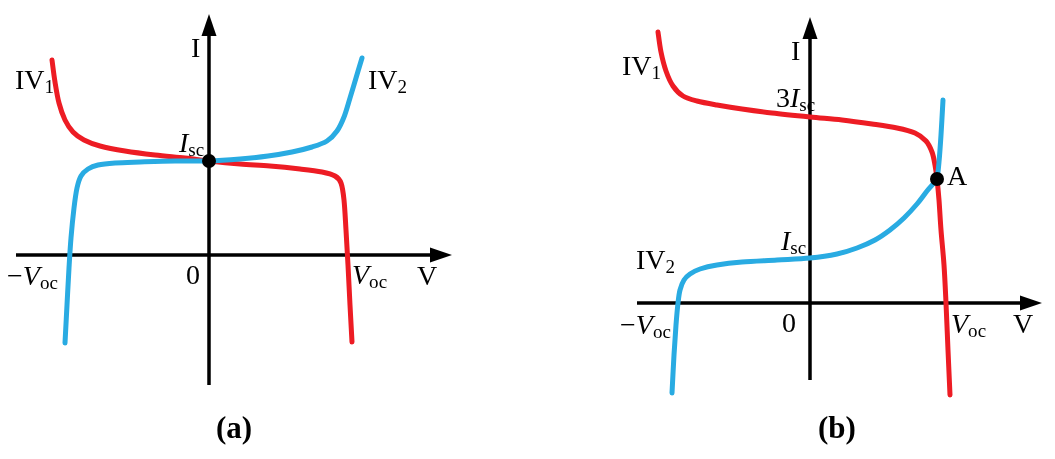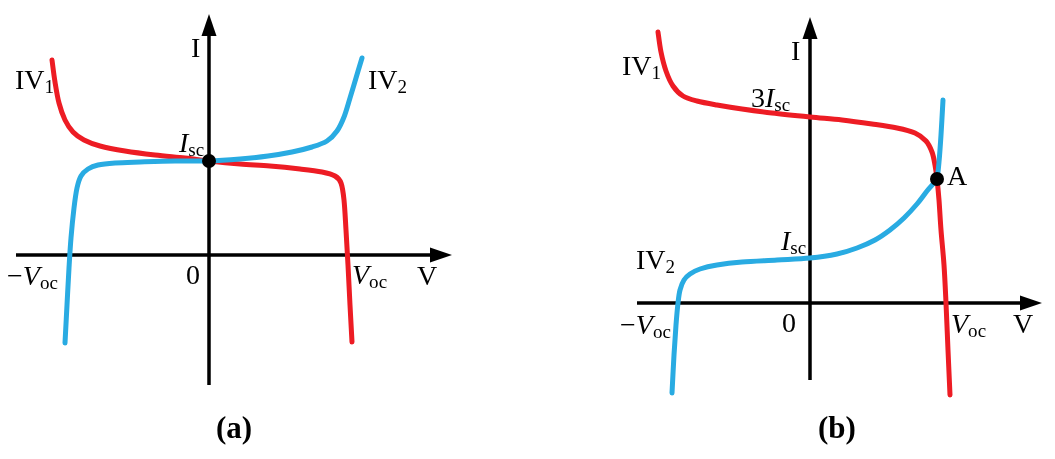--- a/index.html
+++ b/index.html
@@ -20,21 +20,21 @@
   #a-isc{left:179px;top:129px;}
   #a-negvoc{left:7px;top:262px;}
   #a-voc{left:352px;top:261px;}
   #a-iv1{left:15px;top:66px;}
   #a-iv2{left:368px;top:66px;}
   #a-caption{left:198px;top:411px;}
   
   #b-ylab{left:264px;top:37px;}
   #b-xlab{left:486px;top:310px;}
   #b-zero{left:255px;top:309px;}
-  #b-isc3{left:224px;top:84px;}
+  #b-isc3{left:249px;top:84px;}
   #b-isc{left:254px;top:227px;}
   #b-negvoc{left:93px;top:311px;}
   #b-voc{left:424px;top:310px;}
   #b-A{left:420px;top:162px;}
   #b-iv1{left:95px;top:52px;}
   #b-iv2{left:109px;top:246px;}
   #b-caption{left:274px;top:411px;}
 </style>
 </head>
 <body>

